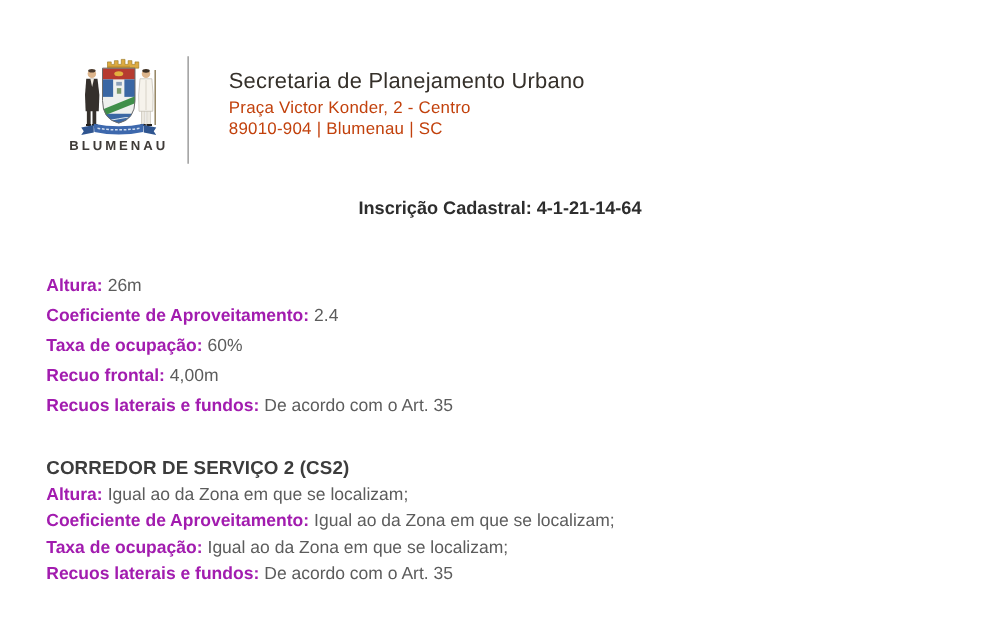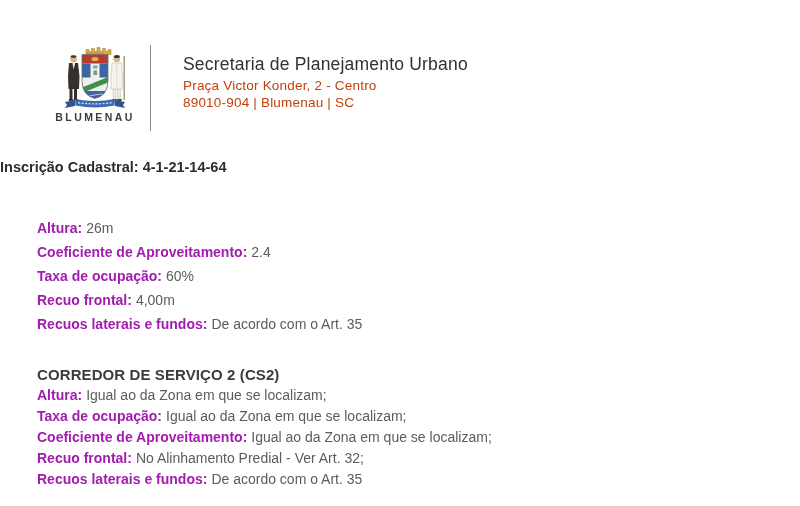--- a/index.html
+++ b/index.html
@@ -62,21 +62,21 @@
     white-space: nowrap;
   }
   .address-wrap { margin-top: 3px; }
 
   
   .registry {
     position: absolute;
     left: 0;
     top: 155px;
     width: 800px;
-    text-align: left;
+    text-align: center;
     font-size: 14.5px;
     font-weight: bold;
     color: #2d2d2d;
     line-height: 24px;
   }
   .registry .lbl { margin-right: 4px; }
 
   
   .zone {
     position: absolute;
@@ -186,26 +186,23 @@
       <span class="lbl">Recuos laterais e fundos:</span><span>De acordo com o Art. 35</span>
     </div>
   </div>
 
   <div class="zone zone-2">
     <div class="zone-title">CORREDOR DE SERVIÇO 2 (CS2)</div>
     <div class="zone-line">
       <span class="lbl">Altura:</span><span>Igual ao da Zona em que se localizam;</span>
     </div>
     <div class="zone-line">
+      <span class="lbl">Coeficiente de Aproveitamento:</span><span>Igual ao da Zona em que se localizam;</span>
+    </div>
+    <div class="zone-line">
       <span class="lbl">Taxa de ocupação:</span><span>Igual ao da Zona em que se localizam;</span>
     </div>
     <div class="zone-line">
-      <span class="lbl">Coeficiente de Aproveitamento:</span><span>Igual ao da Zona em que se localizam;</span>
-    </div>
-    <div class="zone-line">
-      <span class="lbl">Recuo frontal:</span><span>No Alinhamento Predial - Ver Art. 32;</span>
-    </div>
-    <div class="zone-line">
       <span class="lbl">Recuos laterais e fundos:</span><span>De acordo com o Art. 35</span>
     </div>
   </div>
 
 </div>
 
 </body></html>

